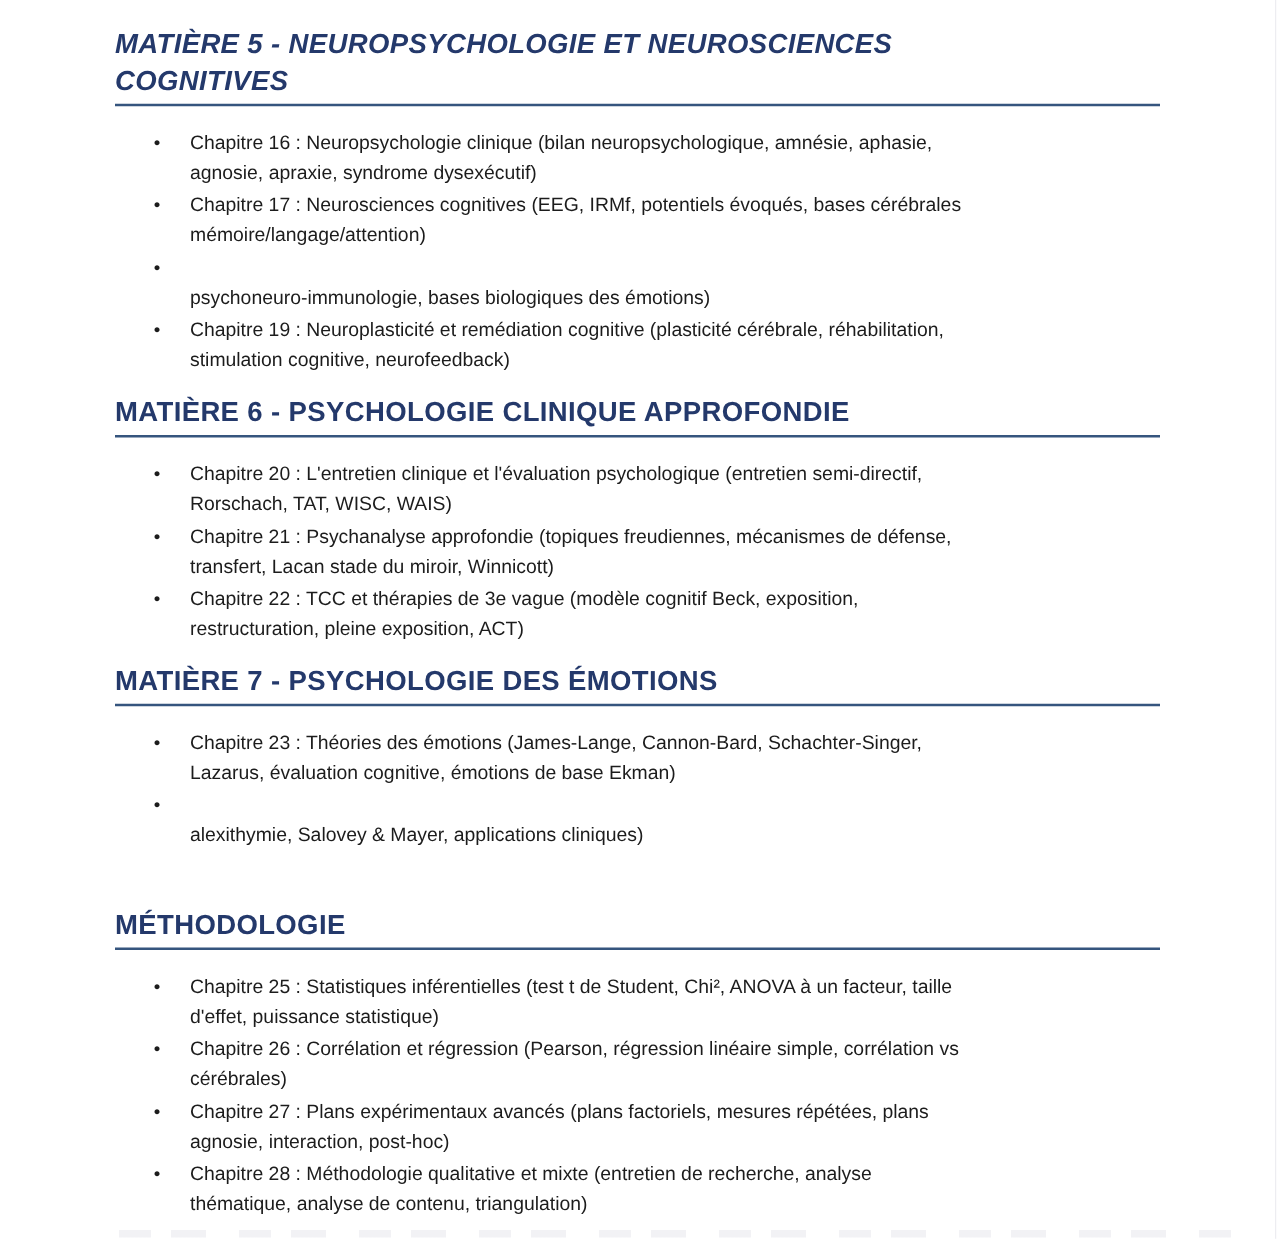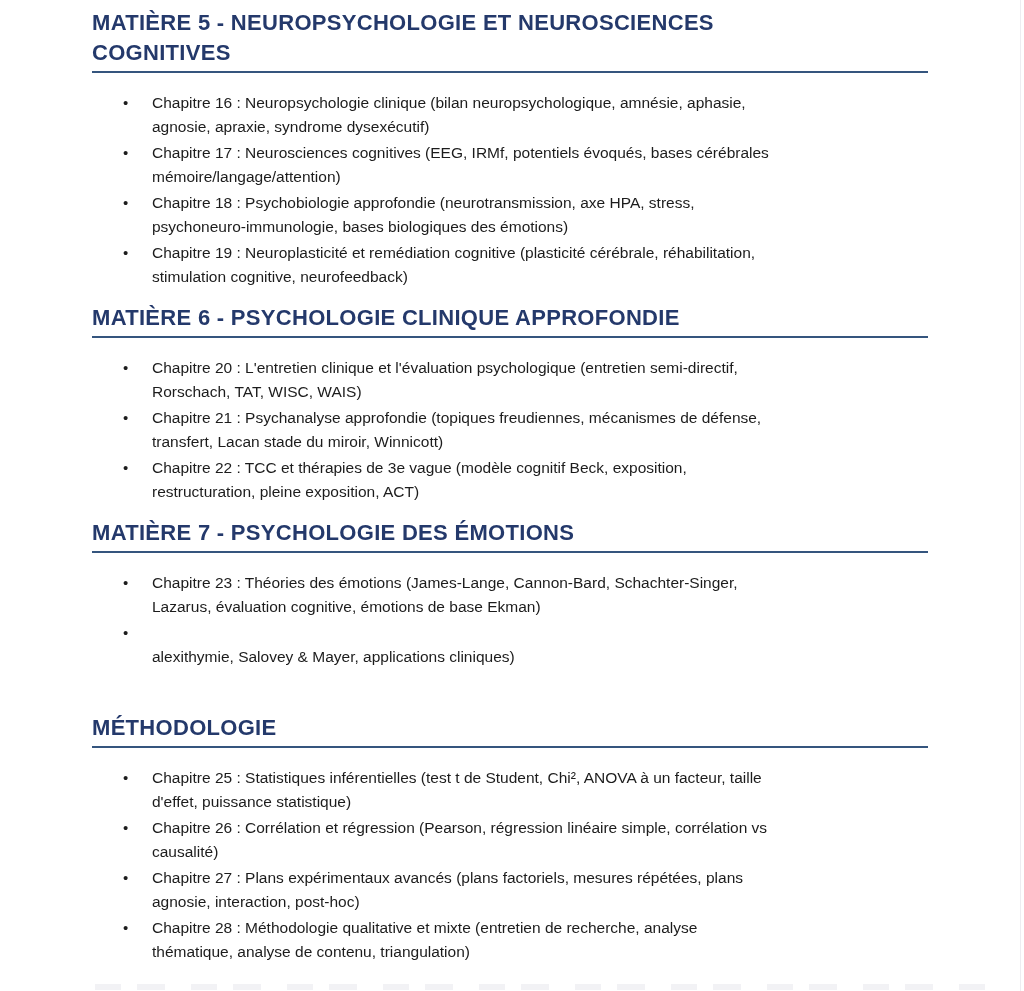--- a/index.html
+++ b/index.html
@@ -21,21 +21,21 @@
   h2.matiere-title{
     font-size:22px;
     font-weight:700;
     line-height:30px;
     letter-spacing:0.3px;
     color:var(--heading);
     border-bottom:2px solid var(--rule);
     padding:0 0 3px 0;
     margin:14px 0 0 0;
   }
-  section.matiere:first-child h2.matiere-title{margin-top:8px;}
+  section.matiere:first-child h2.matiere-title{margin-top:20px;font-style:italic;}
   ul.chapters{
     list-style:none;
     margin:18px 0 0 0;
     padding:0;
   }
   li.chapter{
     position:relative;
     padding-left:60px;
     font-size:15.5px;
     line-height:24px;
@@ -75,21 +75,21 @@
     <span class="chapter-text"><span>Chapitre 16 : Neuropsychologie clinique (bilan neuropsychologique, amnésie, aphasie,</span><br><span>agnosie, apraxie, syndrome dysexécutif)</span></span>
   </li>
 
   <li class="chapter">
     <span class="bullet">•</span>
     <span class="chapter-text"><span>Chapitre 17 : Neurosciences cognitives (EEG, IRMf, potentiels évoqués, bases cérébrales</span><br><span>mémoire/langage/attention)</span></span>
   </li>
 
   <li class="chapter">
     <span class="bullet">•</span>
-    <span class="chapter-text"><span>Chapitre 18 : Psychobiologie approfondie (neurotransmission, axe HPA, stress,</span><br><span>psychoneuro-immunologie, bases biologiques des émotions)</span></span>
+    <span class="chapter-text"><br><span>psychoneuro-immunologie, bases biologiques des émotions)</span></span>
   </li>
 
   <li class="chapter">
     <span class="bullet">•</span>
     <span class="chapter-text"><span>Chapitre 19 : Neuroplasticité et remédiation cognitive (plasticité cérébrale, réhabilitation,</span><br><span>stimulation cognitive, neurofeedback)</span></span>
   </li>
 </ul>
   </section>
 
   <section class="matiere">
@@ -130,21 +130,21 @@
   <section class="matiere">
     <h2 class="matiere-title"><br><span>MÉTHODOLOGIE</span></h2>
     <ul class="chapters">
   <li class="chapter">
     <span class="bullet">•</span>
     <span class="chapter-text"><span>Chapitre 25 : Statistiques inférentielles (test t de Student, Chi², ANOVA à un facteur, taille</span><br><span>d'effet, puissance statistique)</span></span>
   </li>
 
   <li class="chapter">
     <span class="bullet">•</span>
-    <span class="chapter-text"><span>Chapitre 26 : Corrélation et régression (Pearson, régression linéaire simple, corrélation vs</span><br><span>causalité)</span></span>
+    <span class="chapter-text"><span>Chapitre 26 : Corrélation et régression (Pearson, régression linéaire simple, corrélation vs</span><br><span>cérébrales)</span></span>
   </li>
 
   <li class="chapter">
     <span class="bullet">•</span>
     <span class="chapter-text"><span>Chapitre 27 : Plans expérimentaux avancés (plans factoriels, mesures répétées, plans</span><br><span>agnosie, interaction, post-hoc)</span></span>
   </li>
 
   <li class="chapter">
     <span class="bullet">•</span>
     <span class="chapter-text"><span>Chapitre 28 : Méthodologie qualitative et mixte (entretien de recherche, analyse</span><br><span>thématique, analyse de contenu, triangulation)</span></span>

